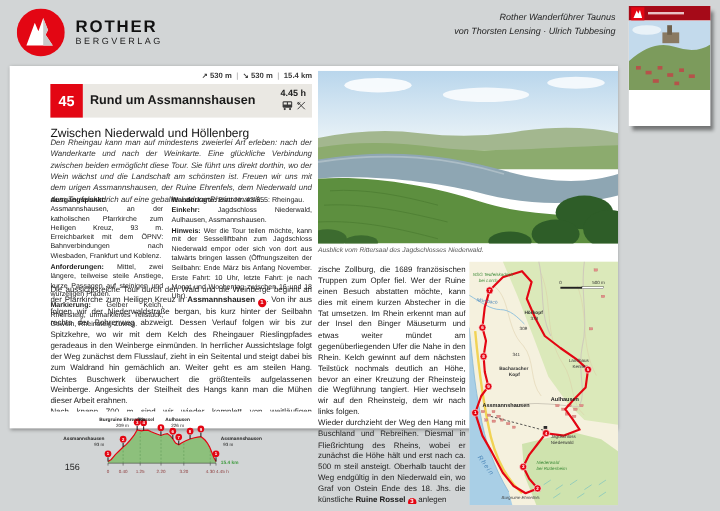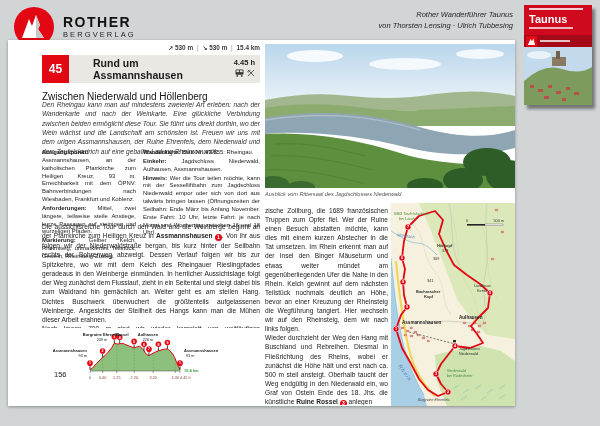--- a/index.html
+++ b/index.html
@@ -18,27 +18,27 @@
   .cover-top{height:30px;background:#cf0a1e;padding:3px 5px;box-sizing:border-box;}
   .cover-authors{height:2px;background:rgba(255,255,255,.8);width:54px;margin-bottom:3px;}
   .cover-title{color:#fff;font-weight:bold;font-size:11px;line-height:1.1;}
   .cover-sub{height:2px;background:rgba(255,255,255,.7);width:44px;margin-top:2px;}
   .cover-band{height:12px;background:#a50a18;display:flex;align-items:center;gap:3px;padding:0 2px;}
   .cover-logo{width:11px;height:11px;background:#e30613;display:flex;align-items:center;justify-content:center;}
   .cover-band .bar{height:2px;background:rgba(255,255,255,.75);}
   .cover-photo{height:58px;position:relative;overflow:hidden;}
 
   
-  .page{position:absolute;left:8px;top:40px;width:507px;height:366px;background:#fff;box-shadow:0 1px 3px rgba(0,0,0,.35);}
+  .page{position:absolute;left:8px;top:55px;width:507px;height:302px;background:#fff;box-shadow:0 1px 3px rgba(0,0,0,.35);}
   .stats{position:absolute;left:34px;top:4px;width:218px;text-align:right;font-size:6.4px;font-weight:bold;color:#3a3a3a;}
   .stats .sep{color:#999;margin:0 2px;font-weight:normal;}
   .stats .arr{font-size:6px;}
   .rheader{position:absolute;left:34px;top:15px;width:218px;height:28px;background:#eae8e3;display:flex;}
   .rnum{width:27px;background:#e30613;color:#fff;font-weight:bold;font-size:12px;display:flex;align-items:center;justify-content:center;}
-  .rtitle{flex:1;font-size:10.5px;font-weight:bold;color:#1a1a1a;display:flex;align-items:center;padding-left:24px;}
+  .rtitle{flex:1;font-size:10.5px;font-weight:bold;color:#1a1a1a;display:flex;align-items:center;padding-left:6px;}
   .rtime{width:42px;text-align:right;padding:3px 5px 0 0;}
   .rtime .dur{font-size:7.5px;font-weight:bold;color:#222;}
   .rtime .icons{display:flex;justify-content:flex-end;gap:3px;margin-top:2px;}
   .subtitle{position:absolute;left:34px;top:51px;font-size:10px;font-weight:normal;color:#111;}
   .intro{position:absolute;left:34px;top:60px;width:218px;font-size:6.6px;line-height:1.42;font-style:italic;text-align:justify;color:#333;}
   .details{position:absolute;left:34px;top:109px;width:218px;display:flex;gap:7px;font-size:5.9px;line-height:1.33;color:#222;}
   .dcol1{width:94px;} .dcol2{flex:1;}
   .detail{margin:0 0 1px 0;text-align:justify;}
   .bodyL{position:absolute;left:34px;top:182px;width:218px;font-size:6.6px;line-height:1.4;text-align:justify;color:#222;height:106px;overflow:hidden;}
   .bodyR{position:absolute;left:257px;top:166px;width:123px;height:199px;overflow:hidden;font-size:6.6px;line-height:1.38;text-align:justify;color:#222;}
@@ -75,25 +75,20 @@
       <div class="t2">BERGVERLAG</div>
     </div>
   </div>
 
   <div class="hdr-right">
     <div>Rother Wanderführer Taunus</div>
     <div>von Thorsten Lensing · Ulrich Tubbesing</div>
   </div>
 
   <div class="cover">
-    <div class="cover-top">
-      <div class="cover-authors"></div>
-      <div class="cover-title">Taunus</div>
-      <div class="cover-sub"></div>
-    </div>
     <div class="cover-band">
       <div class="cover-logo">
         <svg width="9" height="9" viewBox="0 0 10 10">
             <path d="M1,9 L4,2 L5.5,5 L7,1.5 L9,9 Z" fill="#fff"></path>
           </svg>
       </div>
       <div class="bar" style="width:30px"></div>
     </div>
     <div class="cover-photo">
       <svg width="68" height="58" viewBox="0 0 68 58">

